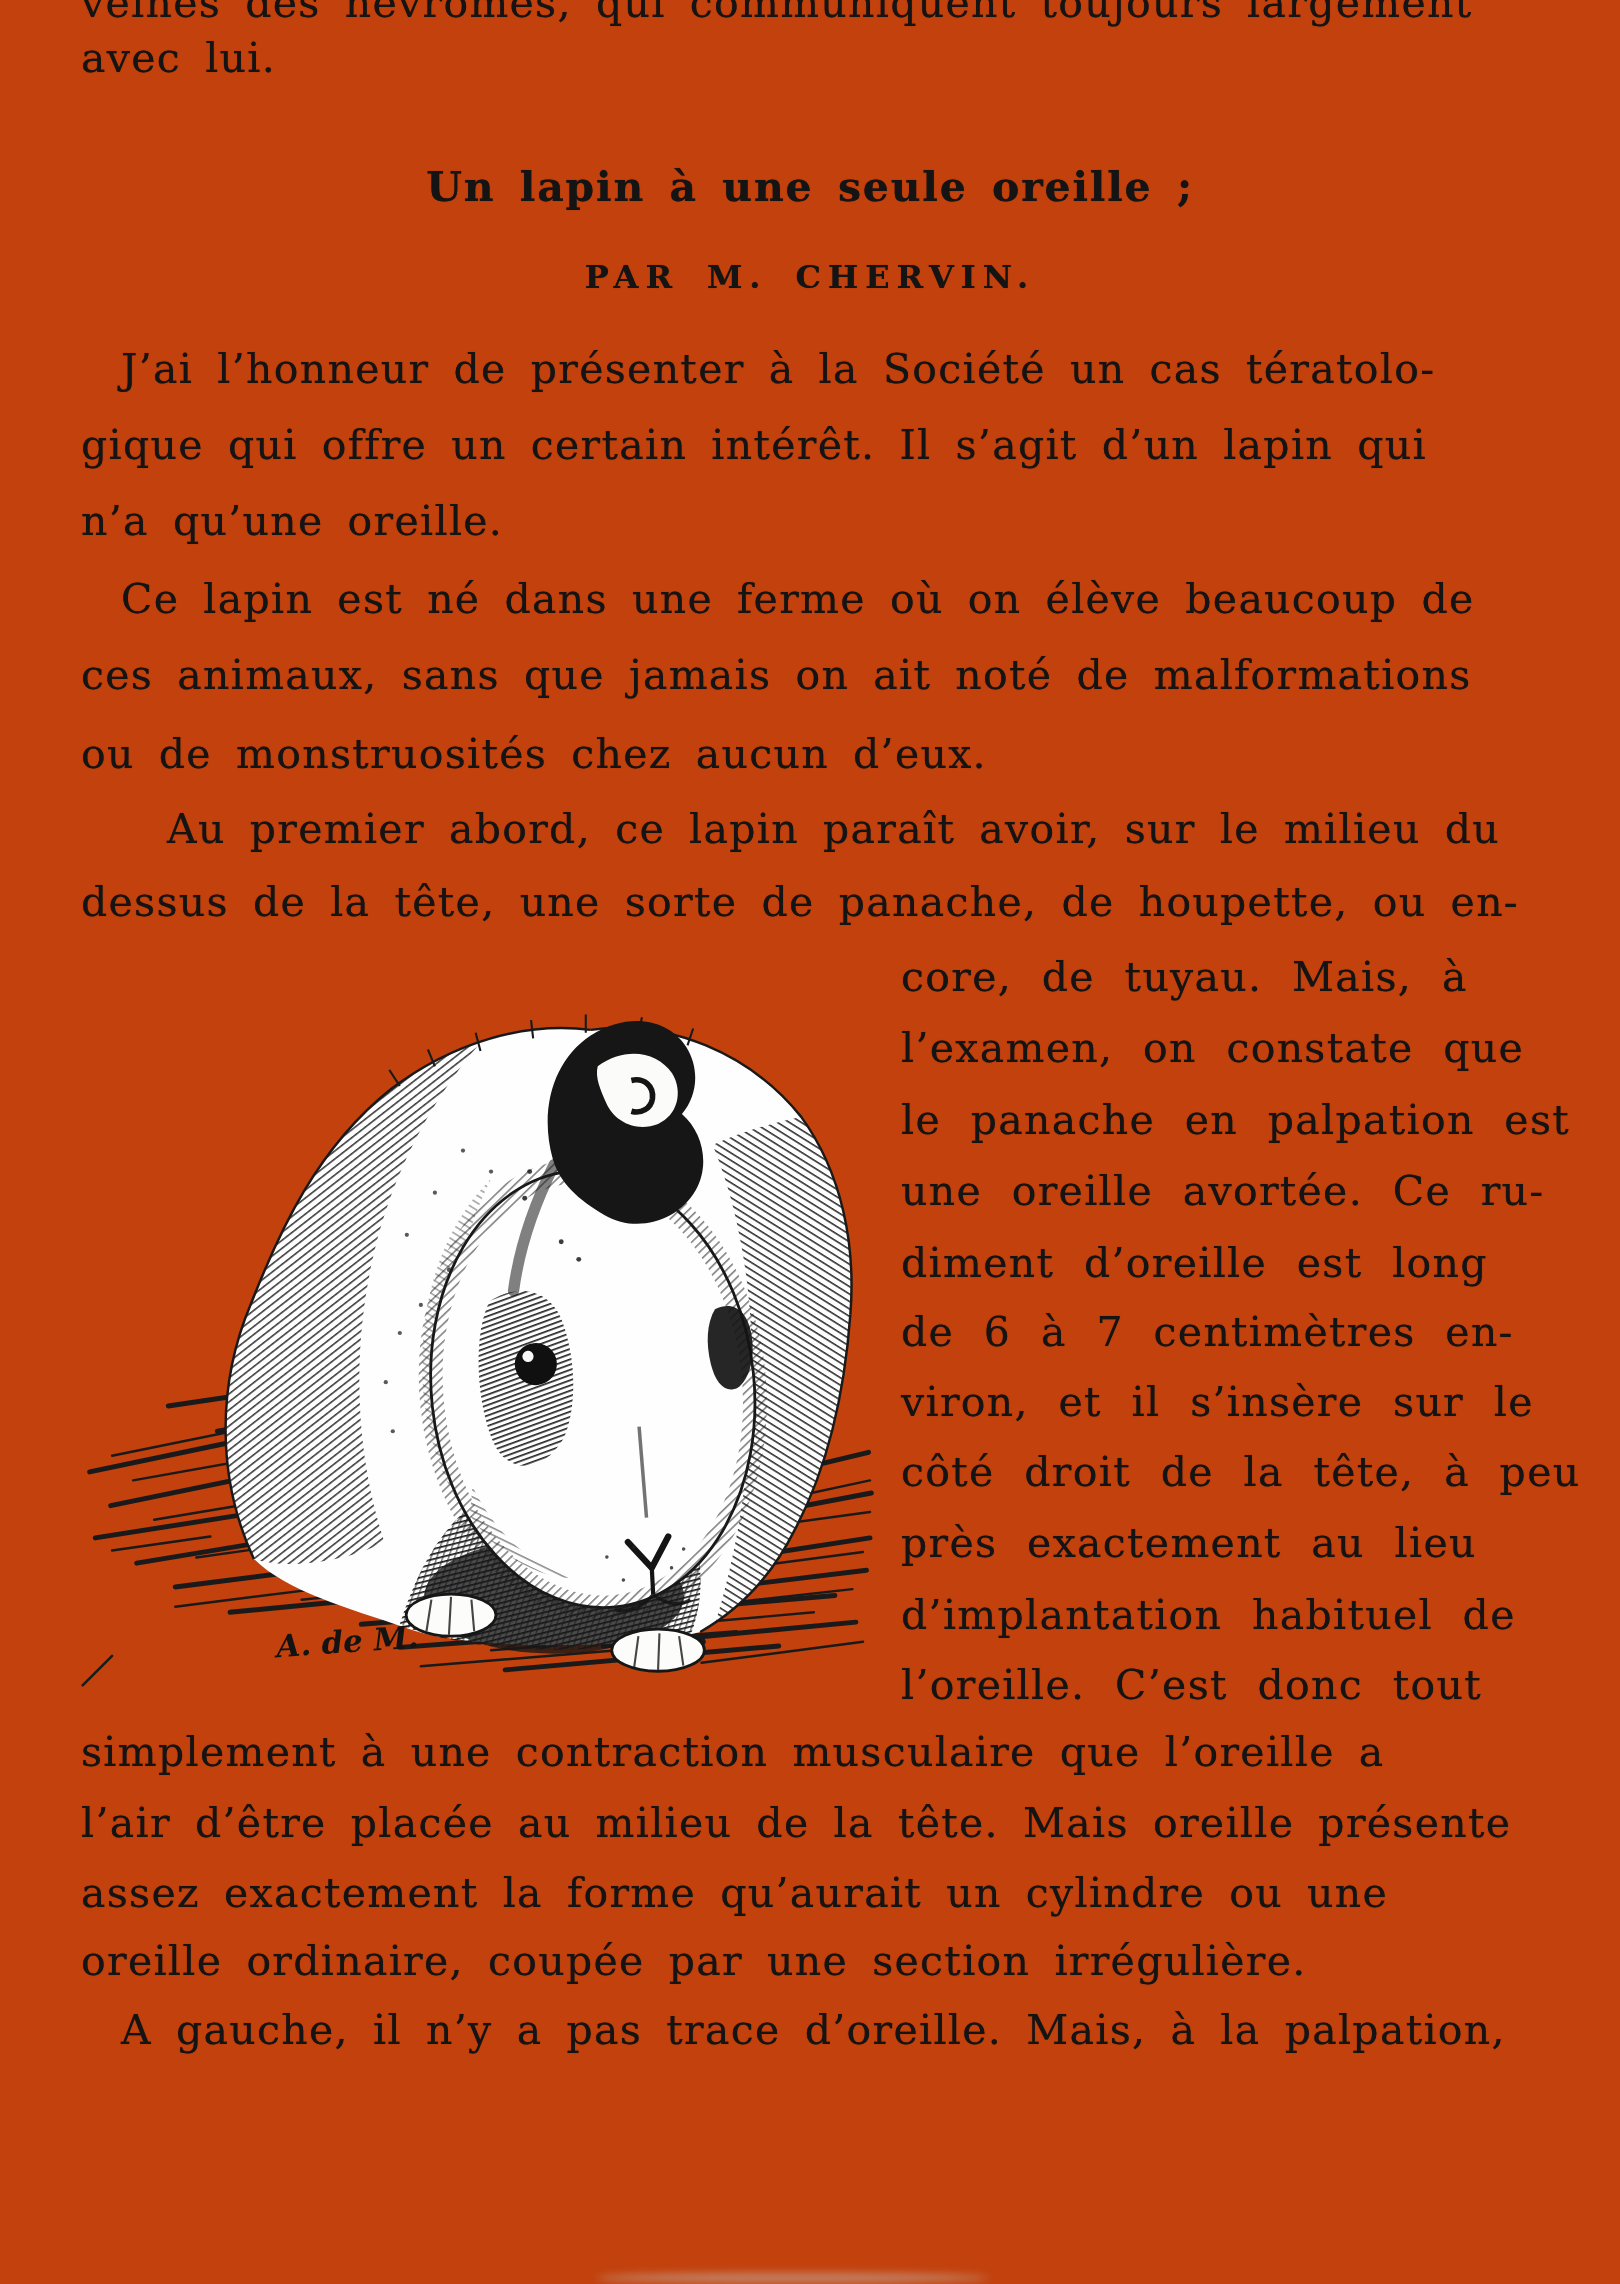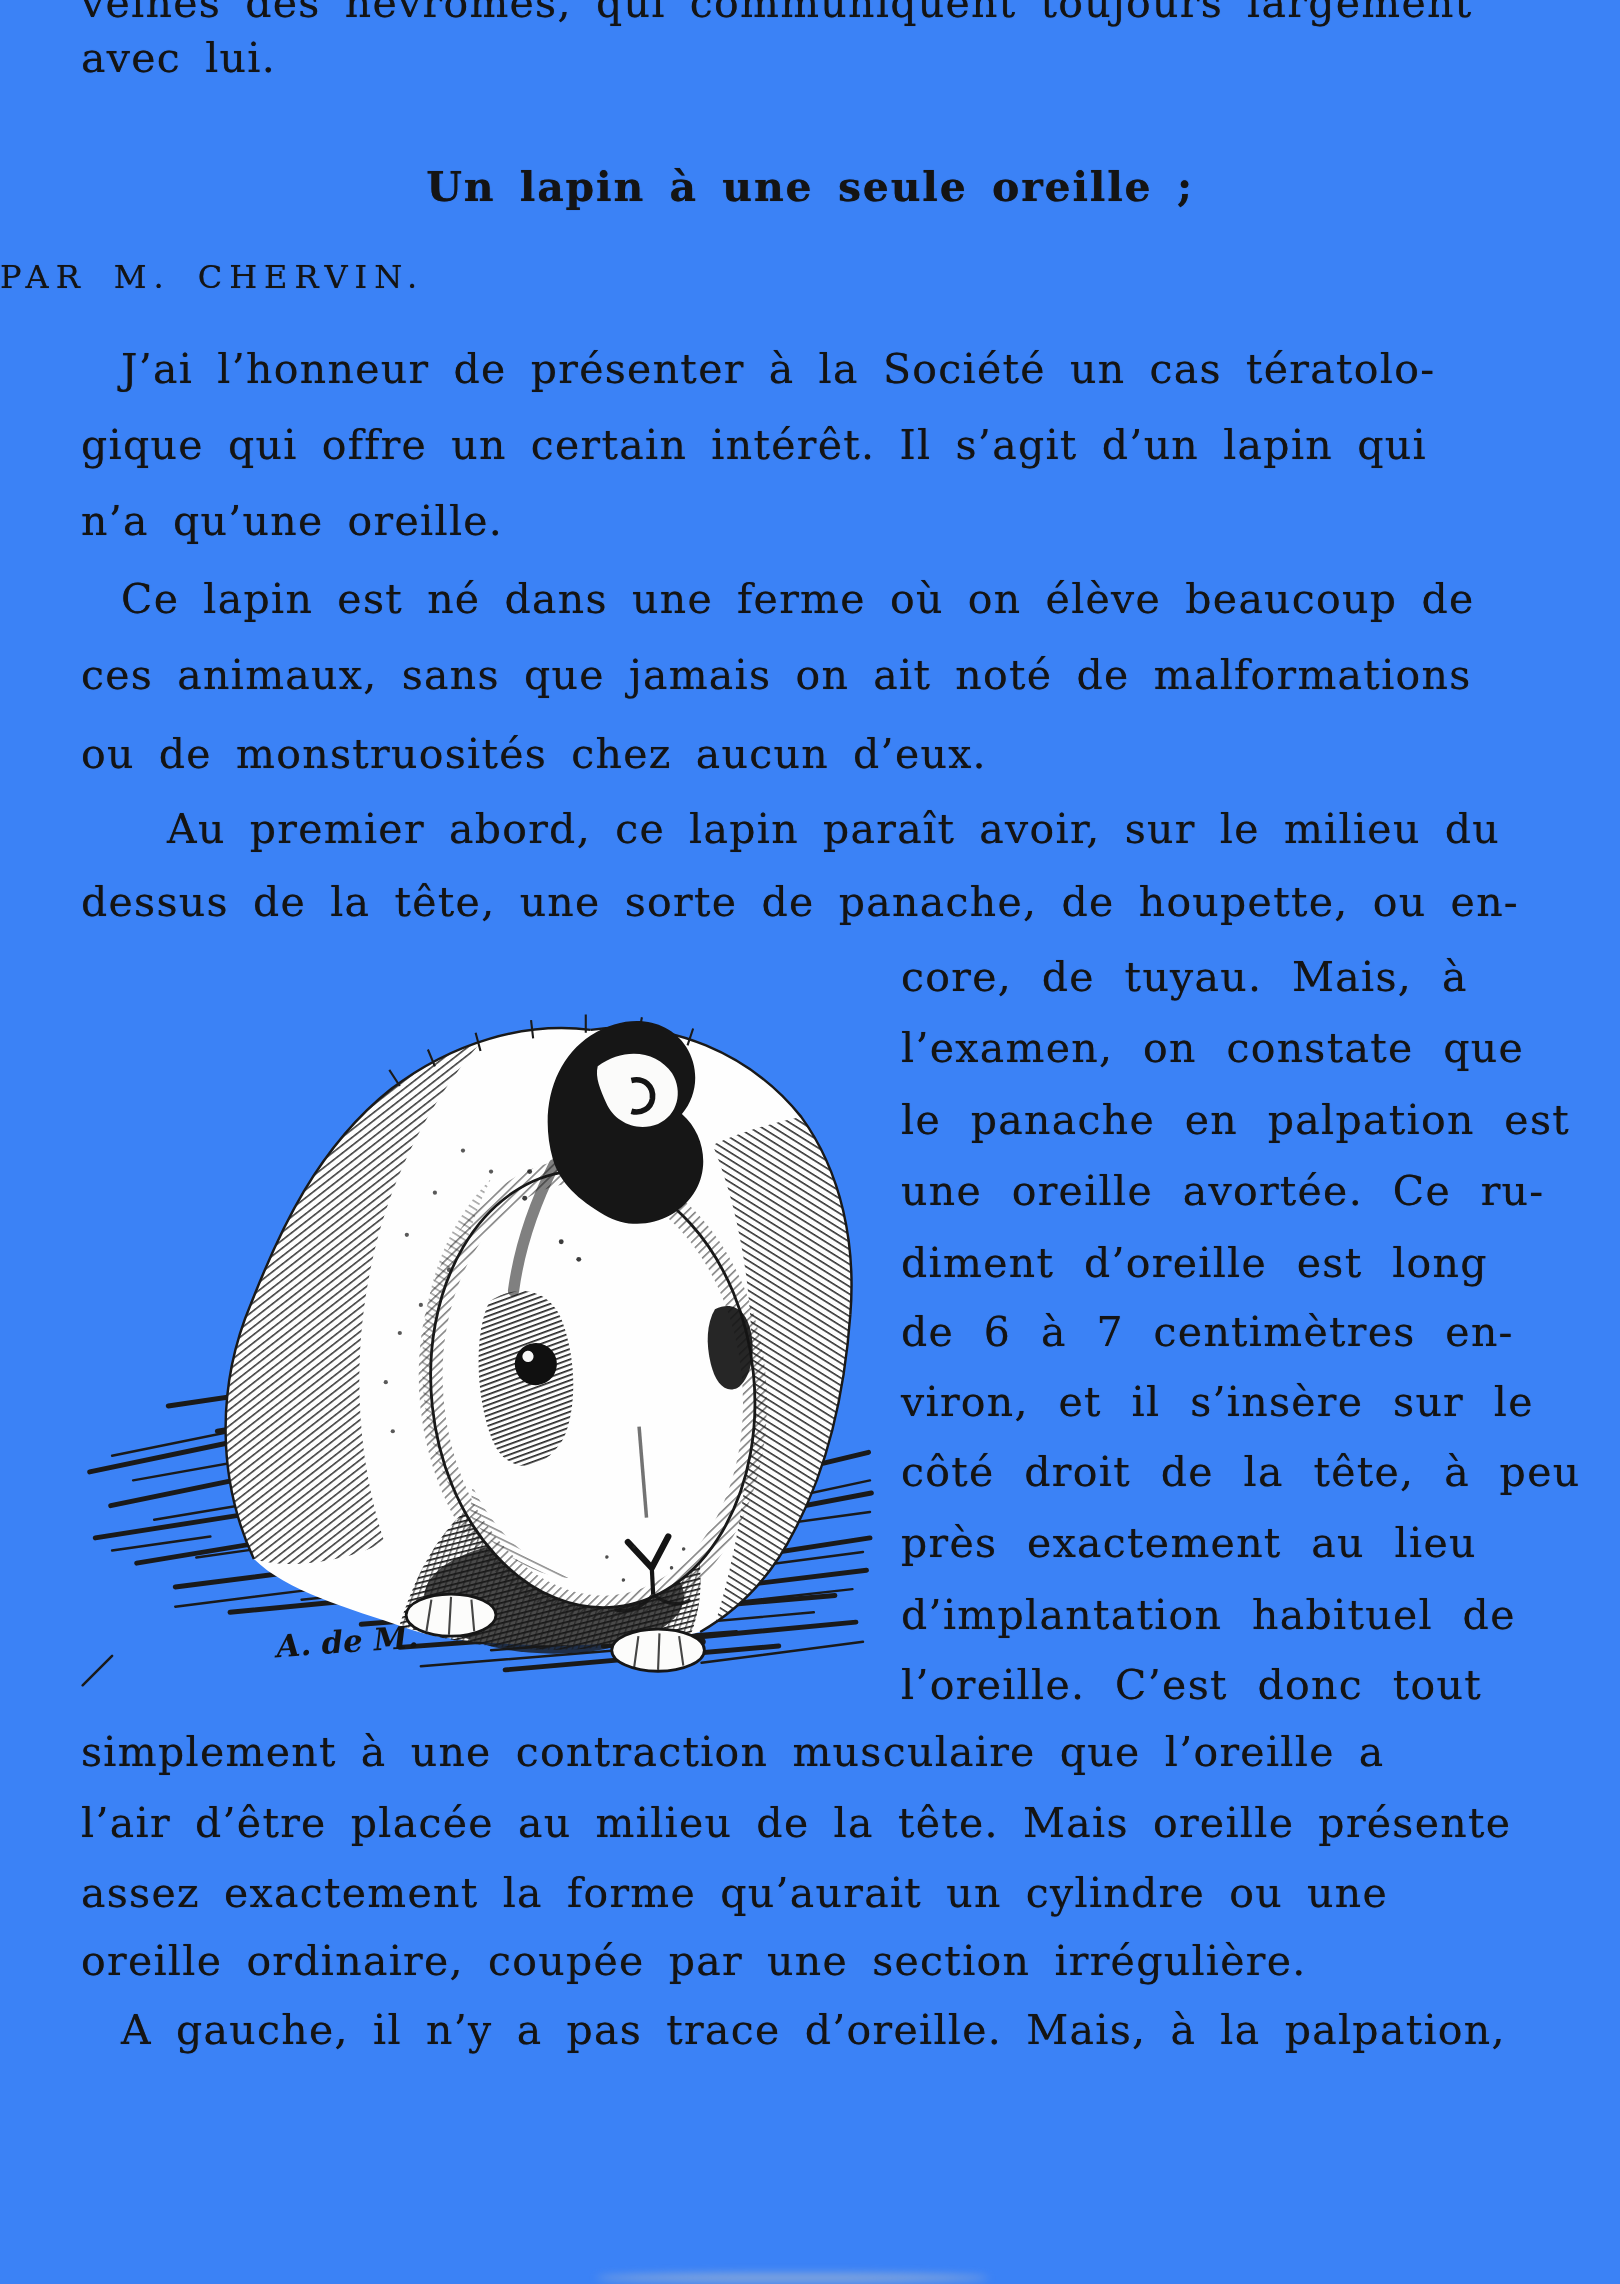--- a/index.html
+++ b/index.html
@@ -1,19 +1,19 @@
 <!DOCTYPE html>
 <html style="font-size:11.2px"><head>
 <meta charset="utf-8">
 <style>
   html,body{margin:0;padding:0;background:#e8e8e6;}
   .page{
     position:relative;
     width:1620px;height:2284px;
-    background:#3b82f6;
+    background:#c2410c;
     overflow:hidden;
     color:#141414;
     font-family:"DejaVu Serif","Liberation Serif",serif;
   }
   .t{
     position:absolute;
     white-space:nowrap;
     font-size:41px;
     letter-spacing:1.3px;
     word-spacing:9.8px;
@@ -22,21 +22,21 @@
   .col{word-spacing:15.4px;}
   .clip{top:-21px;}
   .title{
     position:absolute;top:163px;left:0;width:100%;
     text-align:center;font-weight:bold;font-size:41px;
     letter-spacing:1.8px;word-spacing:8.4px;
     text-shadow:0 0 0.7px rgba(10,10,10,.7);
   }
   .byline{
     position:absolute;top:258px;left:0;width:100%;
-    font-weight:normal;font-size:32px;
+    text-align:center;font-weight:bold;font-size:32px;
     letter-spacing:7px;word-spacing:9.8px;
     text-shadow:0 0 0.7px rgba(10,10,10,.6);
   }
   .engraving{position:absolute;left:70px;top:940px;width:807px;height:772px;}
   .smudge{
     position:absolute;left:596px;top:2273px;width:393px;height:9.8px;
     background:#c7c7c4;border-radius:50%;filter:blur(4.2px);opacity:.5;
   }
 </style>
 </head>

